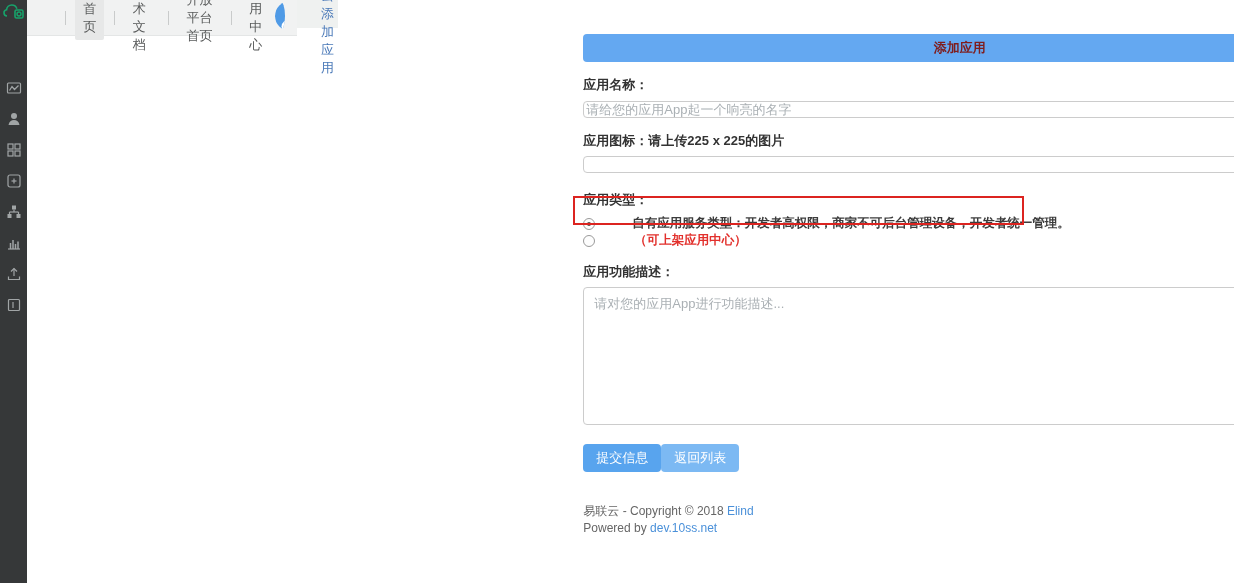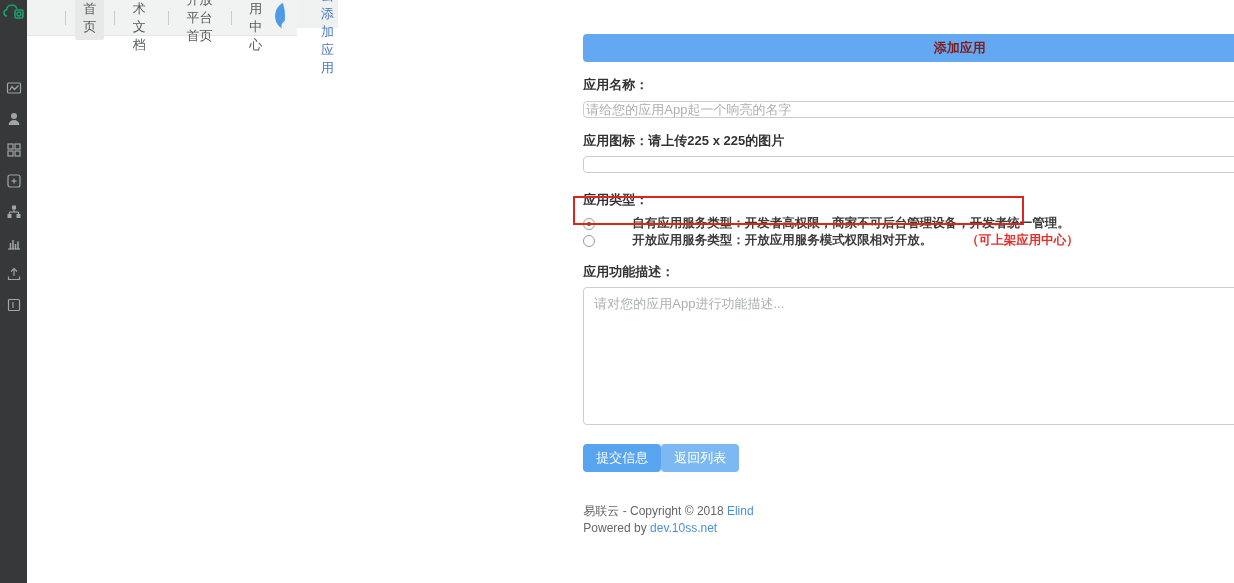--- a/index.html
+++ b/index.html
@@ -200,21 +200,20 @@
 
         <div class="type-section">
           <label class="field-label" style="margin-top:0;">应用类型：</label>
           <div class="red-box"></div>
           <div class="radio-row">
             <span class="radio checked"></span>
             <span>自有应用服务类型：开发者高权限，商家不可后台管理设备，开发者统一管理。</span>
           </div>
           <div class="radio-row">
             <span class="radio"></span>
-            <span>开放应用服务类型：开放应用服务模式权限相对开放。</span>
             <span class="red-note">（可上架应用中心）</span>
           </div>
         </div>
 
         <label class="field-label">应用功能描述：</label>
         <textarea class="desc" placeholder="请对您的应用App进行功能描述..." style=""></textarea>
 
         <div class="btn-row">
           <button class="btn btn-submit">提交信息</button>
           <button class="btn btn-back">返回列表</button>

